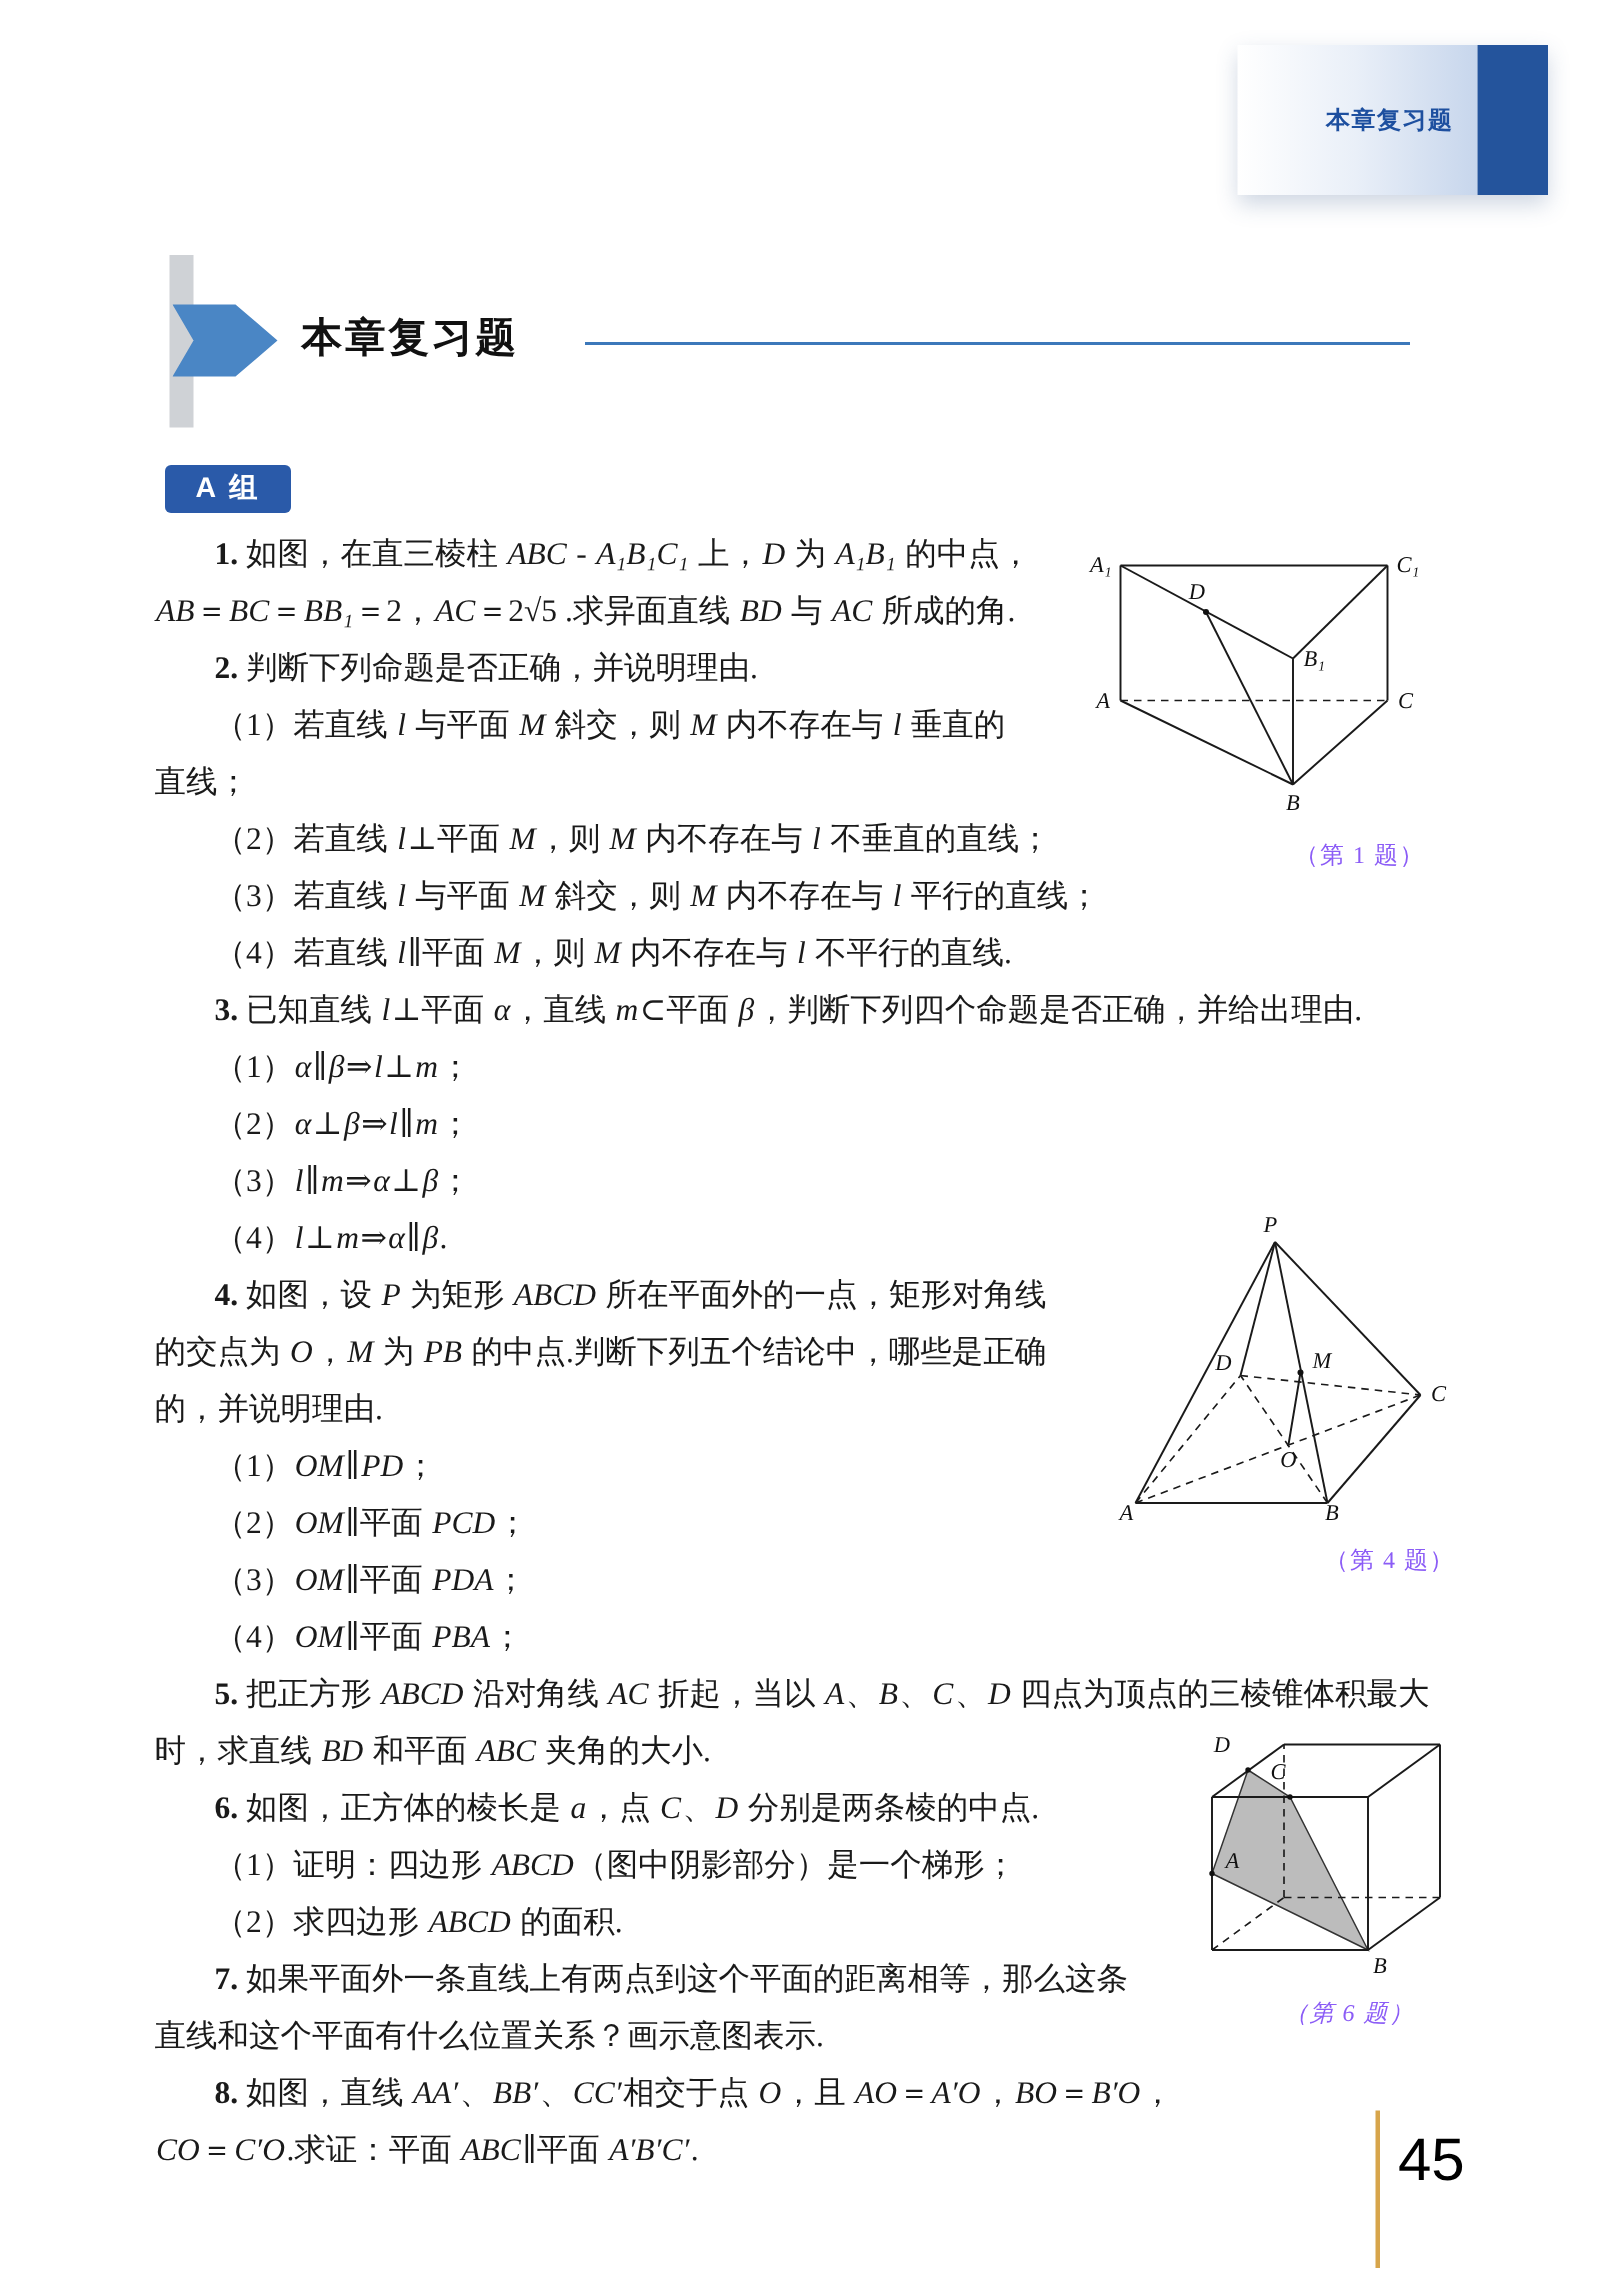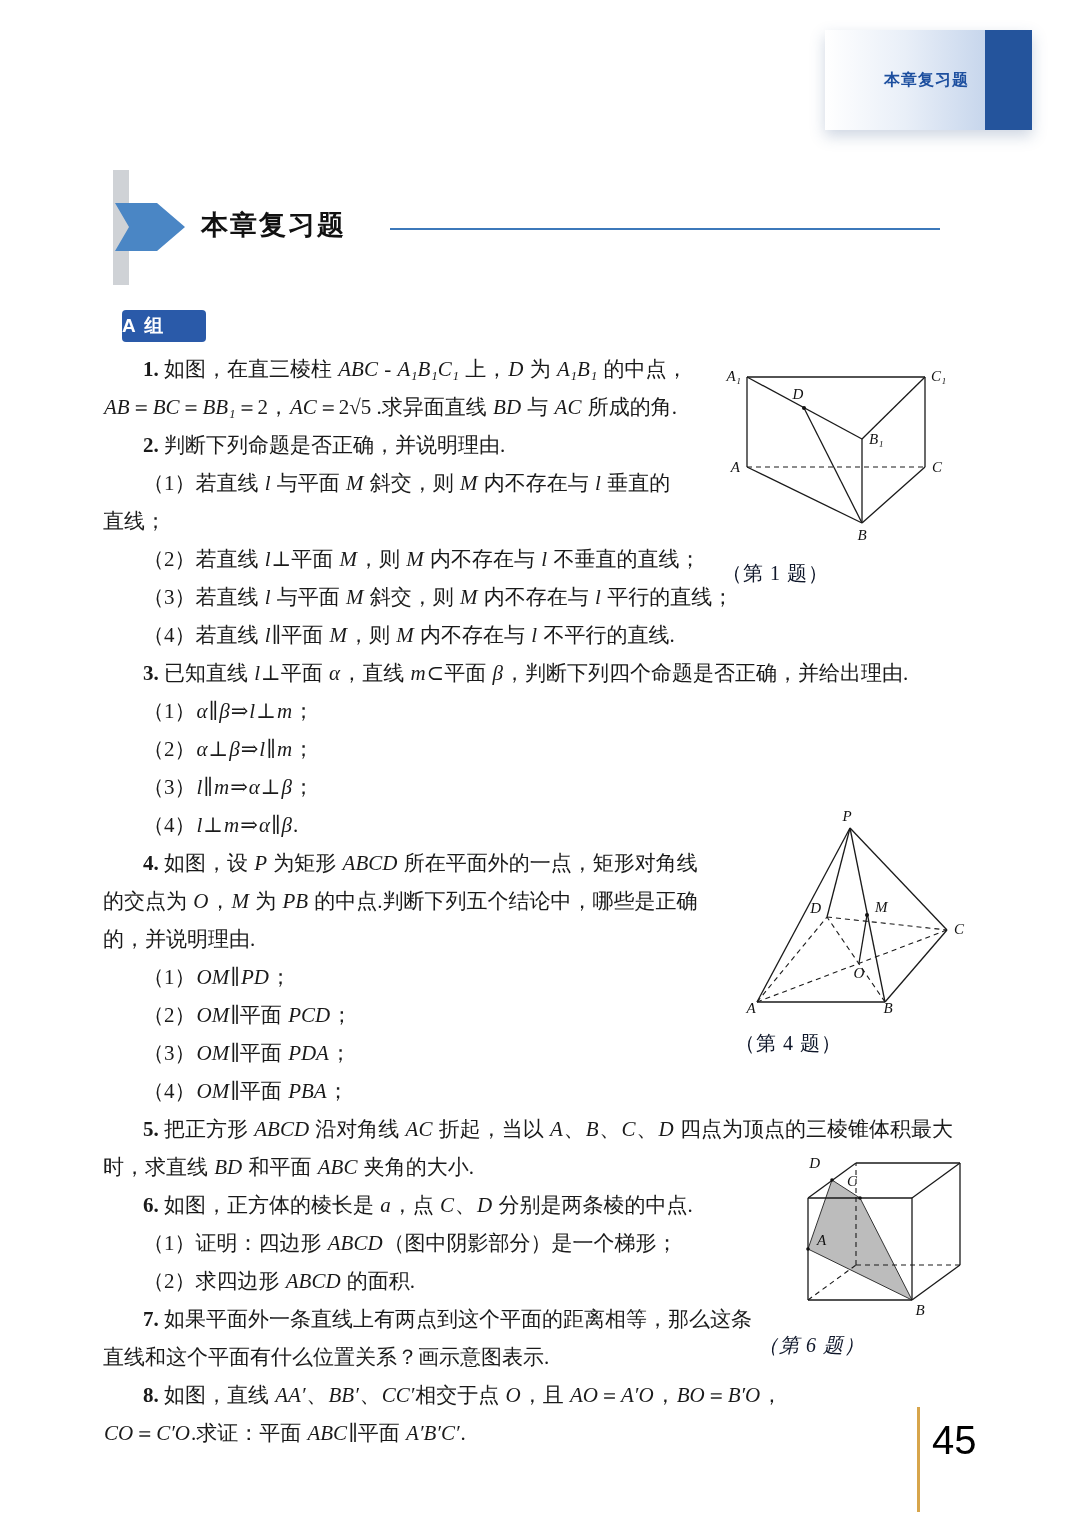--- a/index.html
+++ b/index.html
@@ -18,34 +18,34 @@
   .banner-block { width:47px; background:#24549c; }
 
   
   .gray-bar { position:absolute; left:113px; top:170px; width:16px; height:115px; background:#cfd2d6; }
   .arrow-svg { position:absolute; left:115px; top:201px; }
   .page-title { position:absolute; left:201px; top:207px; font-size:27px; font-weight:bold;
     font-family:"Liberation Sans","DejaVu Sans",sans-serif; color:#111; letter-spacing:2px; }
   .title-rule { position:absolute; left:390px; top:228px; width:550px; height:2px; background:#3c78ba; }
 
   
-  .group-badge { position:absolute; left:122px; top:310px; width:84px; height:32px;
-    background:#2a5aa9; border-radius:4px; color:#ffffff; text-align:left; line-height:32px;
+  .group-badge { position:absolute; left:110px; top:310px; width:84px; height:32px;
+    background:#2a5aa9; border-radius:4px; color:#ffffff; text-align:center; line-height:32px;
     font-size:19px; font-weight:bold; font-family:"Liberation Sans","DejaVu Sans",sans-serif; letter-spacing:2px; }
 
   
   .lines { position:absolute; left:103px; top:350px; width:860px; }
   .tline { height:38px; line-height:38px; font-size:21px; white-space:nowrap; }
   .tline.ind { padding-left:40px; }
   .tline i { font-style:italic; font-family:"Liberation Serif","DejaVu Serif",serif; padding:0 1px; }
   .tline b { font-weight:bold; }
 
   
   .fig { position:absolute; }
-  .fig-caption { position:absolute; text-align:left; font-size:20px; color:#0f172a; letter-spacing:1px; }
+  .fig-caption { position:absolute; text-align:right; font-size:16px; color:#8b5cf6; letter-spacing:1px; }
   .fig-line { stroke:#1a1a1a; stroke-width:1.3; fill:none; }
   .fig-dash { stroke:#1a1a1a; stroke-width:1.1; fill:none; stroke-dasharray:5 4; }
   .flbl { font:italic 15px "Liberation Serif","DejaVu Serif",serif; fill:#111; }
   .fdot { fill:#111; }
   .fshade { fill:#b0b0b0; fill-opacity:.85; stroke:#333; stroke-width:1; }
 
   
   .gold-line { position:absolute; left:917px; top:1407px; width:3px; height:105px; background:#d7a54b; }
   .page-num { position:absolute; left:932px; top:1418px; font-size:40px; color:#000000;
     font-family:"Liberation Sans","DejaVu Sans",sans-serif; }

